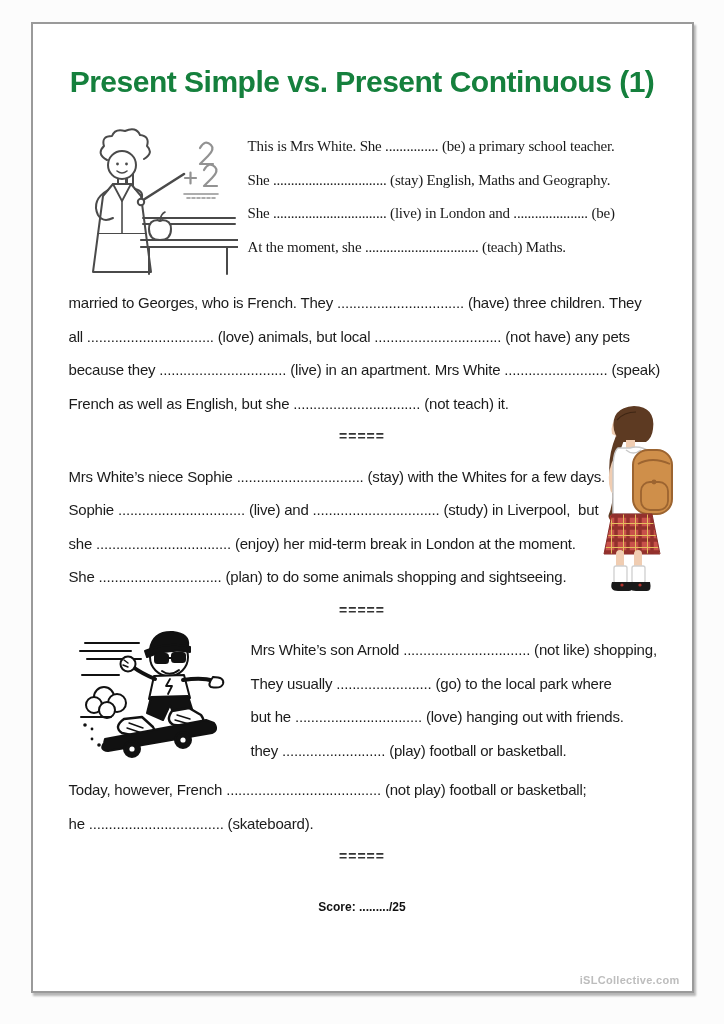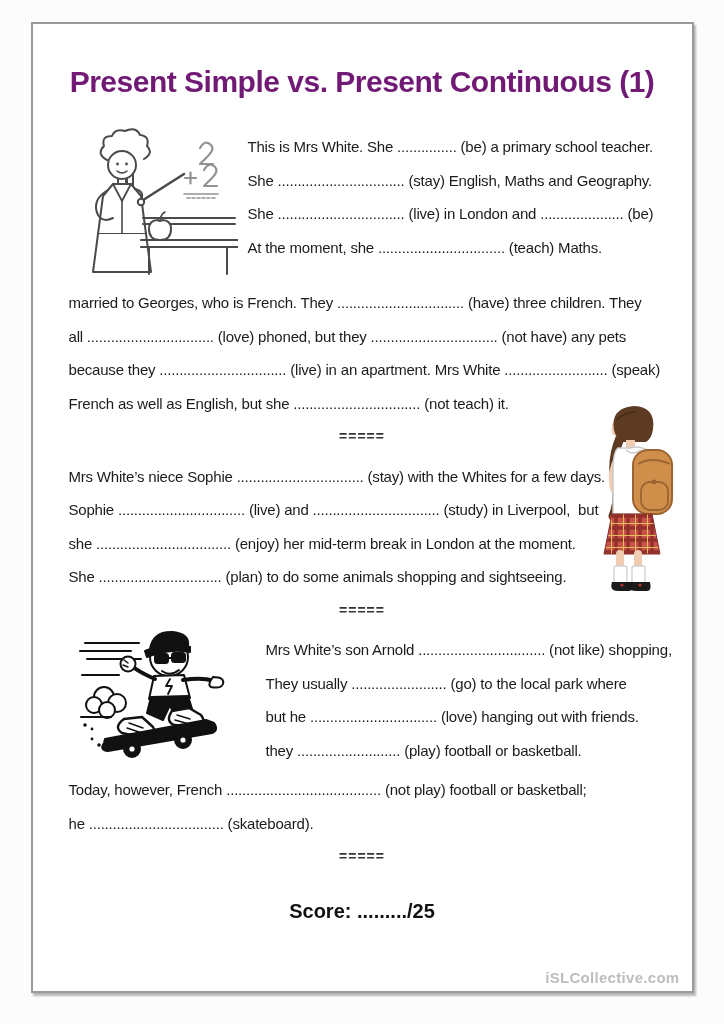--- a/index.html
+++ b/index.html
@@ -17,59 +17,59 @@
     border: 2px solid #9a9a9a;
     box-shadow: 2px 3px 2px rgba(0,0,0,0.28);
     overflow: hidden;
   }
   .title {
     margin: 40px 8px 0 8px;
     text-align: center;
     font-size: 30px;
     font-weight: bold;
     letter-spacing: -0.5px;
-    color: #701a75;
+    color: #15803d;
     line-height: 36px;
   }
   .line {
     white-space: pre;
     font-size: 15px;
     letter-spacing: -0.2px;
     height: 33.5px;
     line-height: 33.5px;
     color: #1b1b1b;
   }
   .block { margin: 6px 30px 0 36px; }
   .row1 { display: flex; margin: 28px 30px 0 30px; }
-  .row1 .lines { padding-left: 10px; padding-top: 2px; }
+  .row1 .lines { padding-left: 10px; padding-top: 2px; font-family: Liberation Serif, serif; }
   .row3 { display: flex; margin: 0 30px 0 44px; }
-  .row3 .lines { padding-left: 4px; padding-top: 6px; margin-left: 15px; }
+  .row3 .lines { padding-left: 4px; padding-top: 6px; }
   .illu { flex: 0 0 auto; }
   .sep {
     text-align: center;
     font-weight: bold;
     font-size: 14px;
     letter-spacing: 1px;
     color: #333;
     height: 33.5px;
     line-height: 33.5px;
     margin: 0 30px;
   }
   .score {
     margin-top: 26px;
     text-align: center;
-    font-size: 20px;
+    font-size: 12px;
     font-weight: bold;
     color: #111;
   }
   .watermark {
     position: absolute;
     right: 12px; bottom: 5px;
     color: #bdbdbd;
-    font-size: 15px;
+    font-size: 11px;
     font-weight: bold;
     letter-spacing: 0.3px;
   }
   .girl-wrap {
     position: absolute;
     top: 378px; right: 14px;
     width: 92px; height: 192px;
   }
 </style>
 </head>
@@ -129,21 +129,21 @@
     <div class="lines">
       <div class="line">This is Mrs White. She ............... (be) a primary school teacher.</div>
       <div class="line">She ................................ (stay) English, Maths and Geography.</div>
       <div class="line">She ................................ (live) in London and ..................... (be)</div>
       <div class="line">At the moment, she ................................ (teach) Maths.</div>
     </div>
   </div>
 
   <div class="block">
     <div class="line">married to Georges, who is French. They ................................ (have) three children. They</div>
-    <div class="line">all ................................ (love) phoned, but they ................................ (not have) any pets</div>
+    <div class="line">all ................................ (love) animals, but local ................................ (not have) any pets</div>
     <div class="line">because they ................................ (live) in an apartment. Mrs White .......................... (speak)</div>
     <div class="line">French as well as English, but she ................................ (not teach) it.</div>
   </div>
 
   <div class="sep">=====</div>
 
   <div class="block">
     <div class="line">Mrs White’s niece Sophie ................................ (stay) with the Whites for a few days.</div>
     <div class="line">Sophie ................................ (live) and ................................ (study) in Liverpool,  but</div>
     <div class="line">she .................................. (enjoy) her mid-term break in London at the moment.</div>

